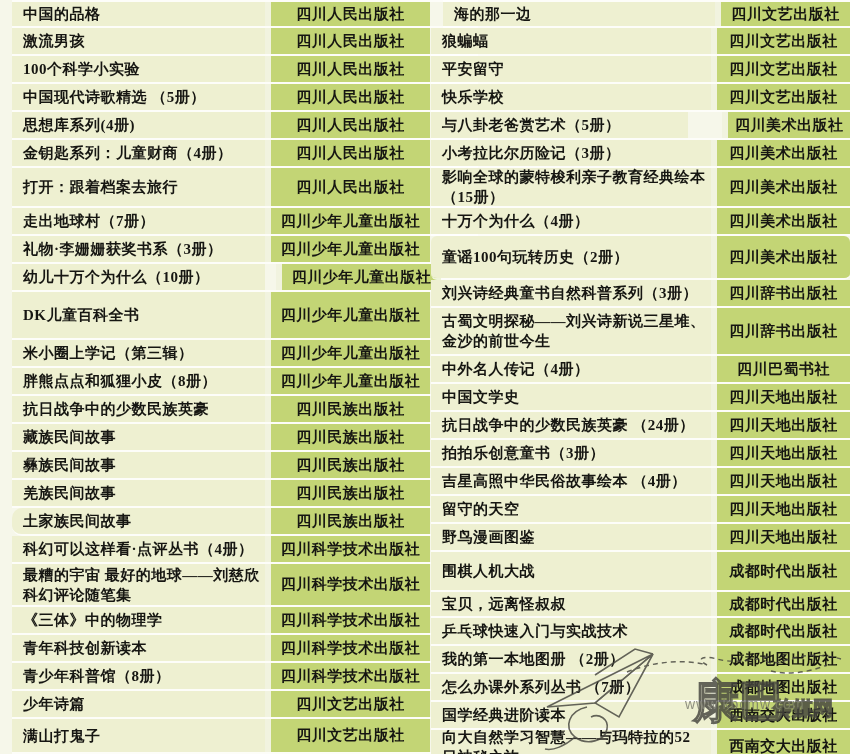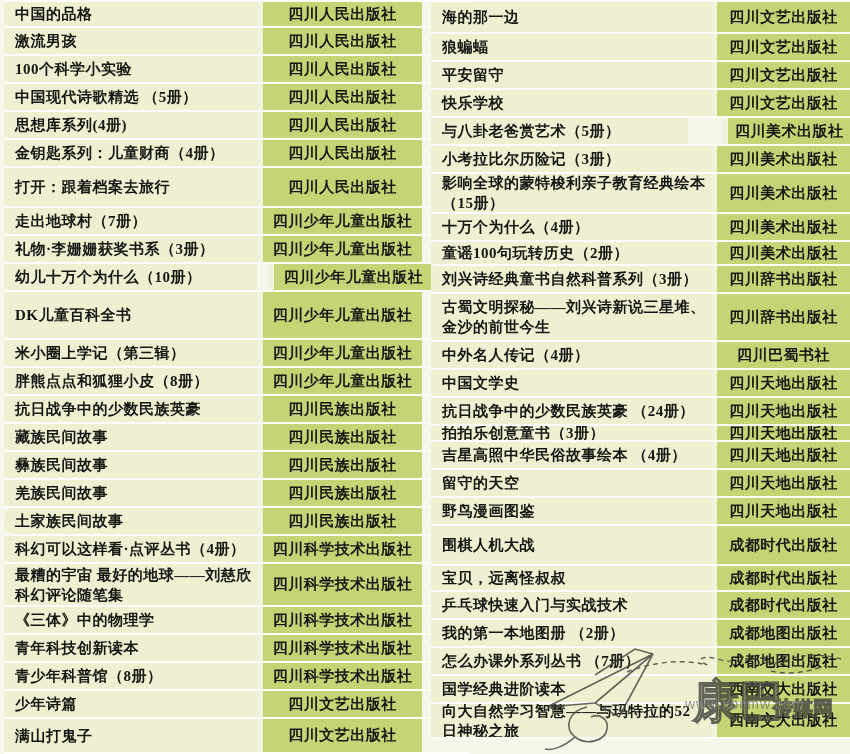--- a/index.html
+++ b/index.html
@@ -10,21 +10,21 @@
   #stage{
     position:relative;
     width:850px;height:754px;
     background:#f6f7ea;
     overflow:hidden;
   }
   .book-table{
     position:absolute;top:0;
     display:flex;flex-direction:column;
   }
-  #left-table{left:4px;width:466px;}
+  #left-table{left:12px;width:466px;}
   #right-table{left:431px;width:419px;}
   .trow{
     display:flex;
     box-sizing:border-box;
     border-bottom:2px solid rgba(255,255,255,0.72);
     overflow:hidden;
   }
   .trow:first-child{border-top:2px solid rgba(255,255,255,0.72);}
   .cell-title{
     box-sizing:border-box;
@@ -170,21 +170,21 @@
       <div class="trow" style="height: 28px;">
         <div class="cell-title">少年诗篇</div>
         <div class="cell-pub">四川文艺出版社</div>
       </div>
       <div class="trow" style="height: 35px;">
         <div class="cell-title">满山打鬼子</div>
         <div class="cell-pub">四川文艺出版社</div>
       </div>
     </div>
   <div id="right-table" class="book-table">
-      <div class="trow" style="height: 34px;">
+      <div class="trow" style="height: 28px; margin-left: 12px;">
         <div class="cell-title">海的那一边</div>
         <div class="cell-pub">四川文艺出版社</div>
       </div>
       <div class="trow" style="height: 28px;">
         <div class="cell-title">狼蝙蝠</div>
         <div class="cell-pub">四川文艺出版社</div>
       </div>
       <div class="trow" style="height: 28px;">
         <div class="cell-title">平安留守</div>
         <div class="cell-pub">四川文艺出版社</div>
@@ -203,21 +203,21 @@
       </div>
       <div class="trow" style="height: 40px;">
         <div class="cell-title">影响全球的蒙特梭利亲子教育经典绘本
 （15册）</div>
         <div class="cell-pub">四川美术出版社</div>
       </div>
       <div class="trow" style="height: 28px;">
         <div class="cell-title">十万个为什么（4册）</div>
         <div class="cell-pub">四川美术出版社</div>
       </div>
-      <div class="trow" style="height: 24px;">
+      <div class="trow" style="height: 44px; border-radius: 6px;">
         <div class="cell-title">童谣100句玩转历史（2册）</div>
         <div class="cell-pub">四川美术出版社</div>
       </div>
       <div class="trow" style="height: 28px;">
         <div class="cell-title">刘兴诗经典童书自然科普系列（3册）</div>
         <div class="cell-pub">四川辞书出版社</div>
       </div>
       <div class="trow" style="height: 48px;">
         <div class="cell-title">古蜀文明探秘——刘兴诗新说三星堆、
 金沙的前世今生</div>
@@ -228,21 +228,21 @@
         <div class="cell-pub">四川巴蜀书社</div>
       </div>
       <div class="trow" style="height: 28px;">
         <div class="cell-title">中国文学史</div>
         <div class="cell-pub">四川天地出版社</div>
       </div>
       <div class="trow" style="height: 28px;">
         <div class="cell-title">抗日战争中的少数民族英豪 （24册）</div>
         <div class="cell-pub">四川天地出版社</div>
       </div>
-      <div class="trow" style="height: 16px;">
+      <div class="trow" style="height: 28px;">
         <div class="cell-title">拍拍乐创意童书（3册）</div>
         <div class="cell-pub">四川天地出版社</div>
       </div>
       <div class="trow" style="height: 28px;">
         <div class="cell-title">吉星高照中华民俗故事绘本 （4册）</div>
         <div class="cell-pub">四川天地出版社</div>
       </div>
       <div class="trow" style="height: 28px;">
         <div class="cell-title">留守的天空</div>
         <div class="cell-pub">四川天地出版社</div>

